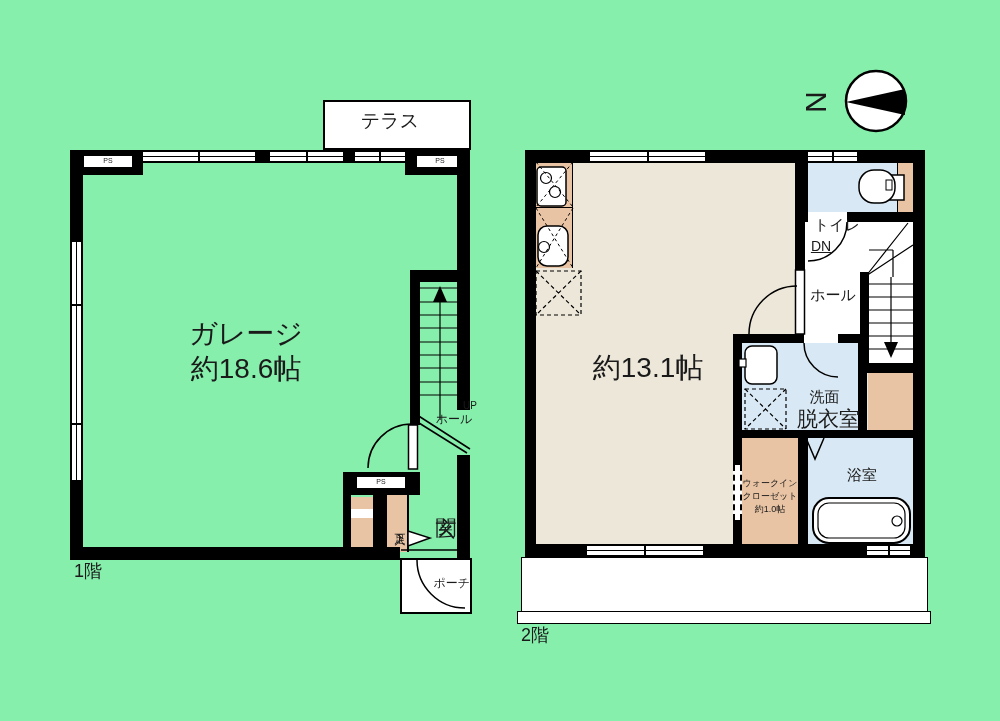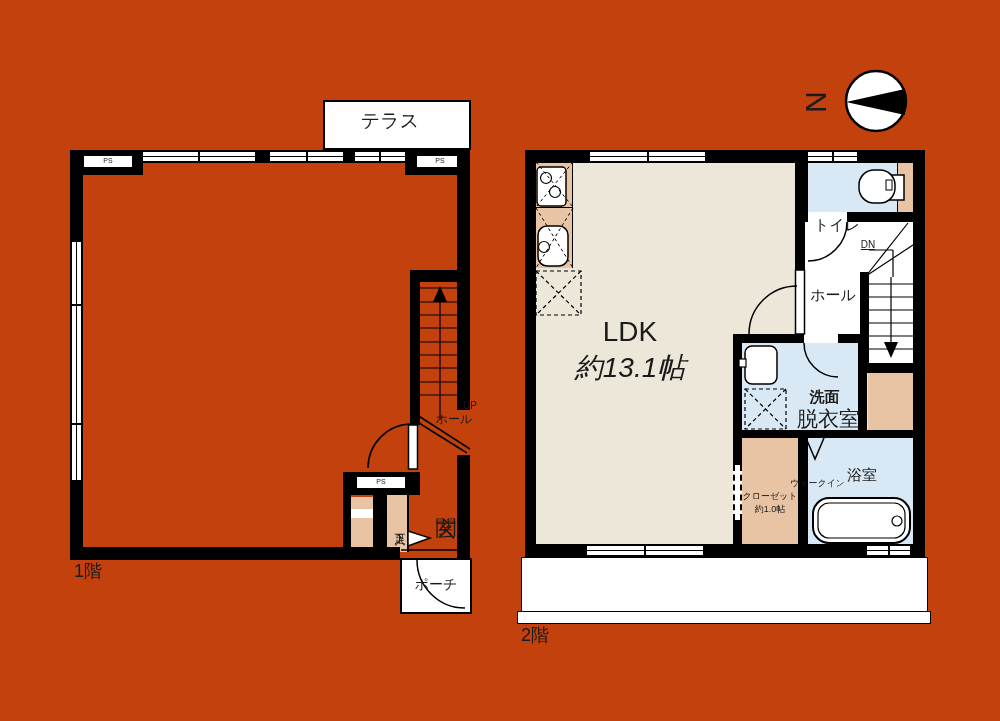--- a/index.html
+++ b/index.html
@@ -1,16 +1,16 @@
 <!DOCTYPE html>
 <html><head>
 <meta charset="utf-8">
 <style>
   html,body{margin:0;padding:0;background:#fff;}
-  #plan{position:relative;width:1000px;height:721px;background:#c2410c;overflow:hidden;
+  #plan{position:relative;width:1000px;height:721px;background:#86efac;overflow:hidden;
         font-family:"Liberation Sans","DejaVu Sans",sans-serif;color:#1a1a1a;}
   .abs{position:absolute;box-sizing:border-box;}
   .wall{background:#000000;}
   .beige{background:#EDE7DA;}
   .blue{background:#D8E8F4;}
   .tan{background:#E9C4A4;}
   .white{background:#ffffff;}
   .lbl{text-align:center;line-height:1.12;white-space:nowrap;}
   .vtext{writing-mode:vertical-rl;text-orientation:upright;letter-spacing:2px;white-space:nowrap;}
   .outline2{border:2px solid #000;background:#fff;}
@@ -180,34 +180,35 @@
       <rect x="818" y="503" width="87" height="35" rx="11" stroke-width="1.2"></rect>
       <circle cx="897" cy="521" r="5" stroke-width="1.2" fill="#fff"></circle>
     </g>
 
     <g>
       <circle cx="876" cy="101" r="30" fill="#fff" stroke="#000" stroke-width="2.5"></circle>
       <polygon points="846,102 905,89 905,115" fill="#000"></polygon>
     </g>
   </svg>
 
+  <div class="abs lbl" style="left:156px;top:318px;width:180px;height:34px;font-size:28px;">ガレージ</div>
+  <div class="abs lbl" style="left:156px;top:353px;width:180px;height:34px;font-size:28px;">約18.6帖</div>
   <div class="abs lbl" style="left:434px;top:400px;width:26px;height:11px;font-size:10px;margin-left:23px;">UP</div>
   <div class="abs lbl" style="left:433px;top:413px;width:42px;height:14px;font-size:12px;">ホール</div>
   <div class="abs lbl vtext" style="left:432px;top:466px;width:26px;height:72px;font-size:21px;">玄関</div>
   <div class="abs lbl vtext" style="left:390px;top:499px;width:16px;height:52px;font-size:11px;letter-spacing:0;">下足入</div>
-  <div class="abs lbl" style="left:402px;top:577px;width:68px;height:17px;font-size:14px;">ポーチ</div>
+  <div class="abs lbl" style="left:402px;top:577px;width:68px;height:17px;font-size:12px;text-align:right;">ポーチ</div>
   <div class="abs lbl" style="left:74px;top:561px;width:70px;height:22px;font-size:18px;text-align:left;">1階</div>
 
-  <div class="abs lbl" style="left:540px;top:316px;width:180px;height:36px;font-size:28px;">LDK</div>
-  <div class="abs lbl" style="left:540px;top:352px;width:180px;height:34px;font-size:28px;font-style:italic;">約13.1帖</div>
+  <div class="abs lbl" style="left:558px;top:352px;width:180px;height:34px;font-size:28px;">約13.1帖</div>
   <div class="abs lbl" style="left:808px;top:177px;width:58px;height:18px;font-size:15px;margin-top:40px;">トイレ</div>
-  <div class="abs lbl" style="left:856px;top:239px;width:24px;height:11px;font-size:10px;text-decoration:underline;">DN</div>
+  <div class="abs lbl" style="left:809px;top:239px;width:24px;height:11px;font-size:14px;text-decoration:underline;">DN</div>
   <div class="abs lbl" style="left:805px;top:287px;width:56px;height:17px;font-size:15px;">ホール</div>
-  <div class="abs lbl" style="left:797px;top:389px;width:55px;height:17px;font-size:15px;font-weight:bold;">洗面</div>
+  <div class="abs lbl" style="left:797px;top:389px;width:55px;height:17px;font-size:15px;">洗面</div>
   <div class="abs lbl" style="left:797px;top:407px;width:52px;height:17px;font-size:21px;">脱衣室</div>
   <div class="abs lbl" style="left:837px;top:455px;width:50px;height:18px;font-size:15px;margin-top:12px;">浴室</div>
-  <div class="abs lbl" style="left:742px;top:478px;width:56px;height:12px;font-size:9px;padding-left:48px;">ウォークイン</div>
+  <div class="abs lbl" style="left:742px;top:478px;width:56px;height:12px;font-size:9px;">ウォークイン</div>
   <div class="abs lbl" style="left:742px;top:491px;width:56px;height:12px;font-size:9px;">クローゼット</div>
   <div class="abs lbl" style="left:742px;top:504px;width:56px;height:12px;font-size:9px;">約1.0帖</div>
   <div class="abs lbl" style="left:521px;top:625px;width:70px;height:22px;font-size:18px;text-align:left;">2階</div>
 
   <div class="abs lbl" style="left:800px;top:86px;width:32px;height:32px;font-size:30px;line-height:32px;transform:rotate(90deg);">N</div>
 </div>
 
 </body></html>

